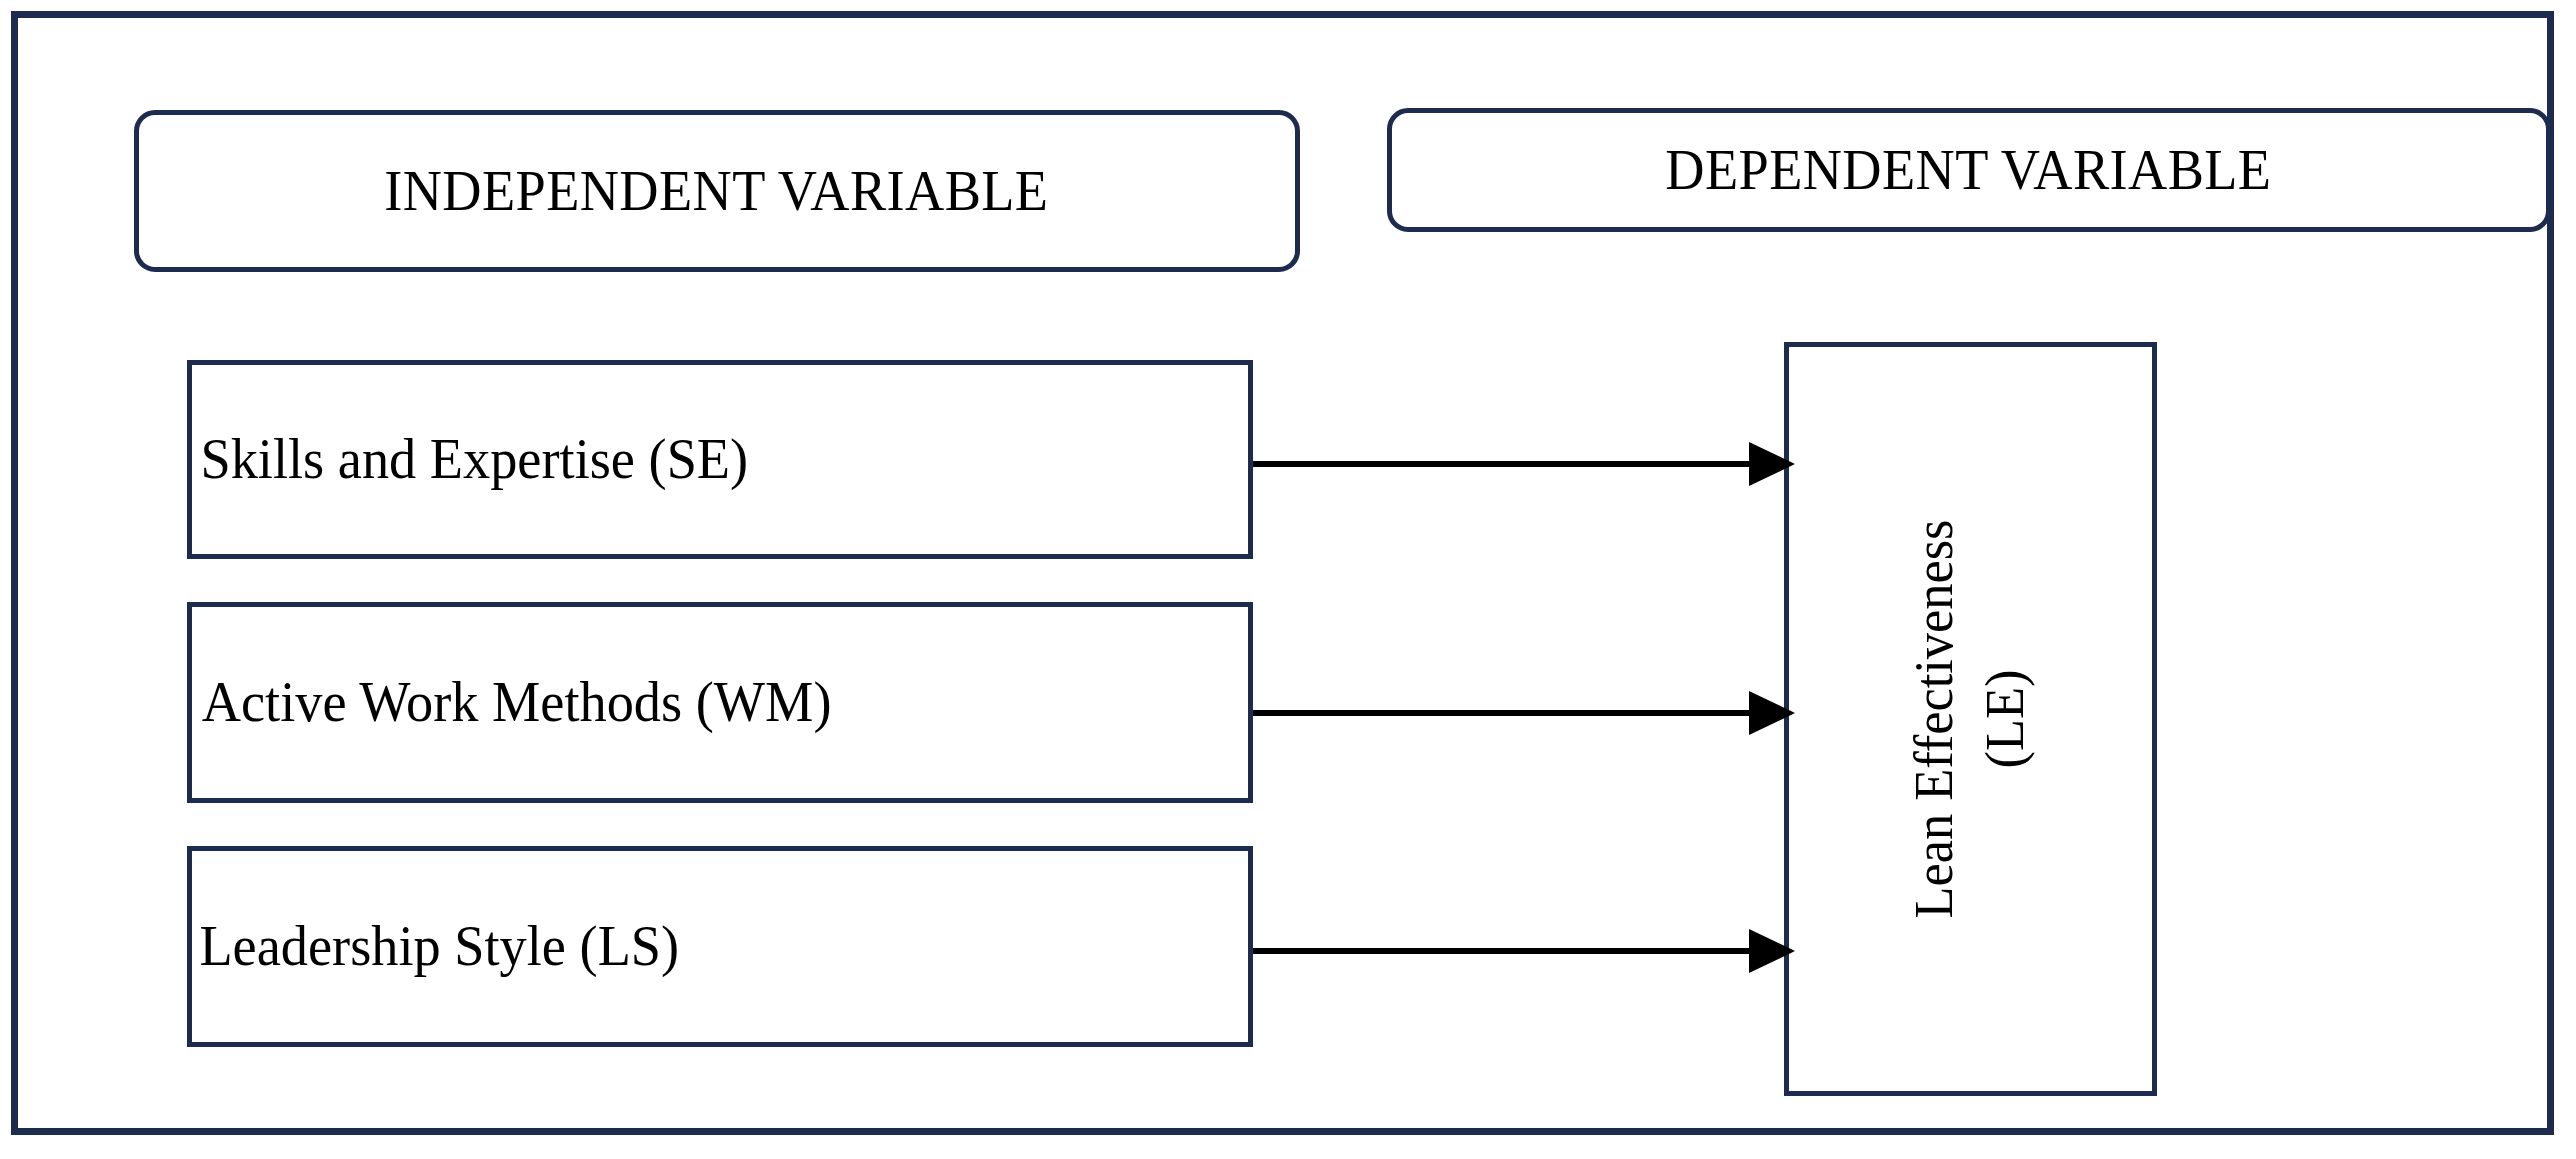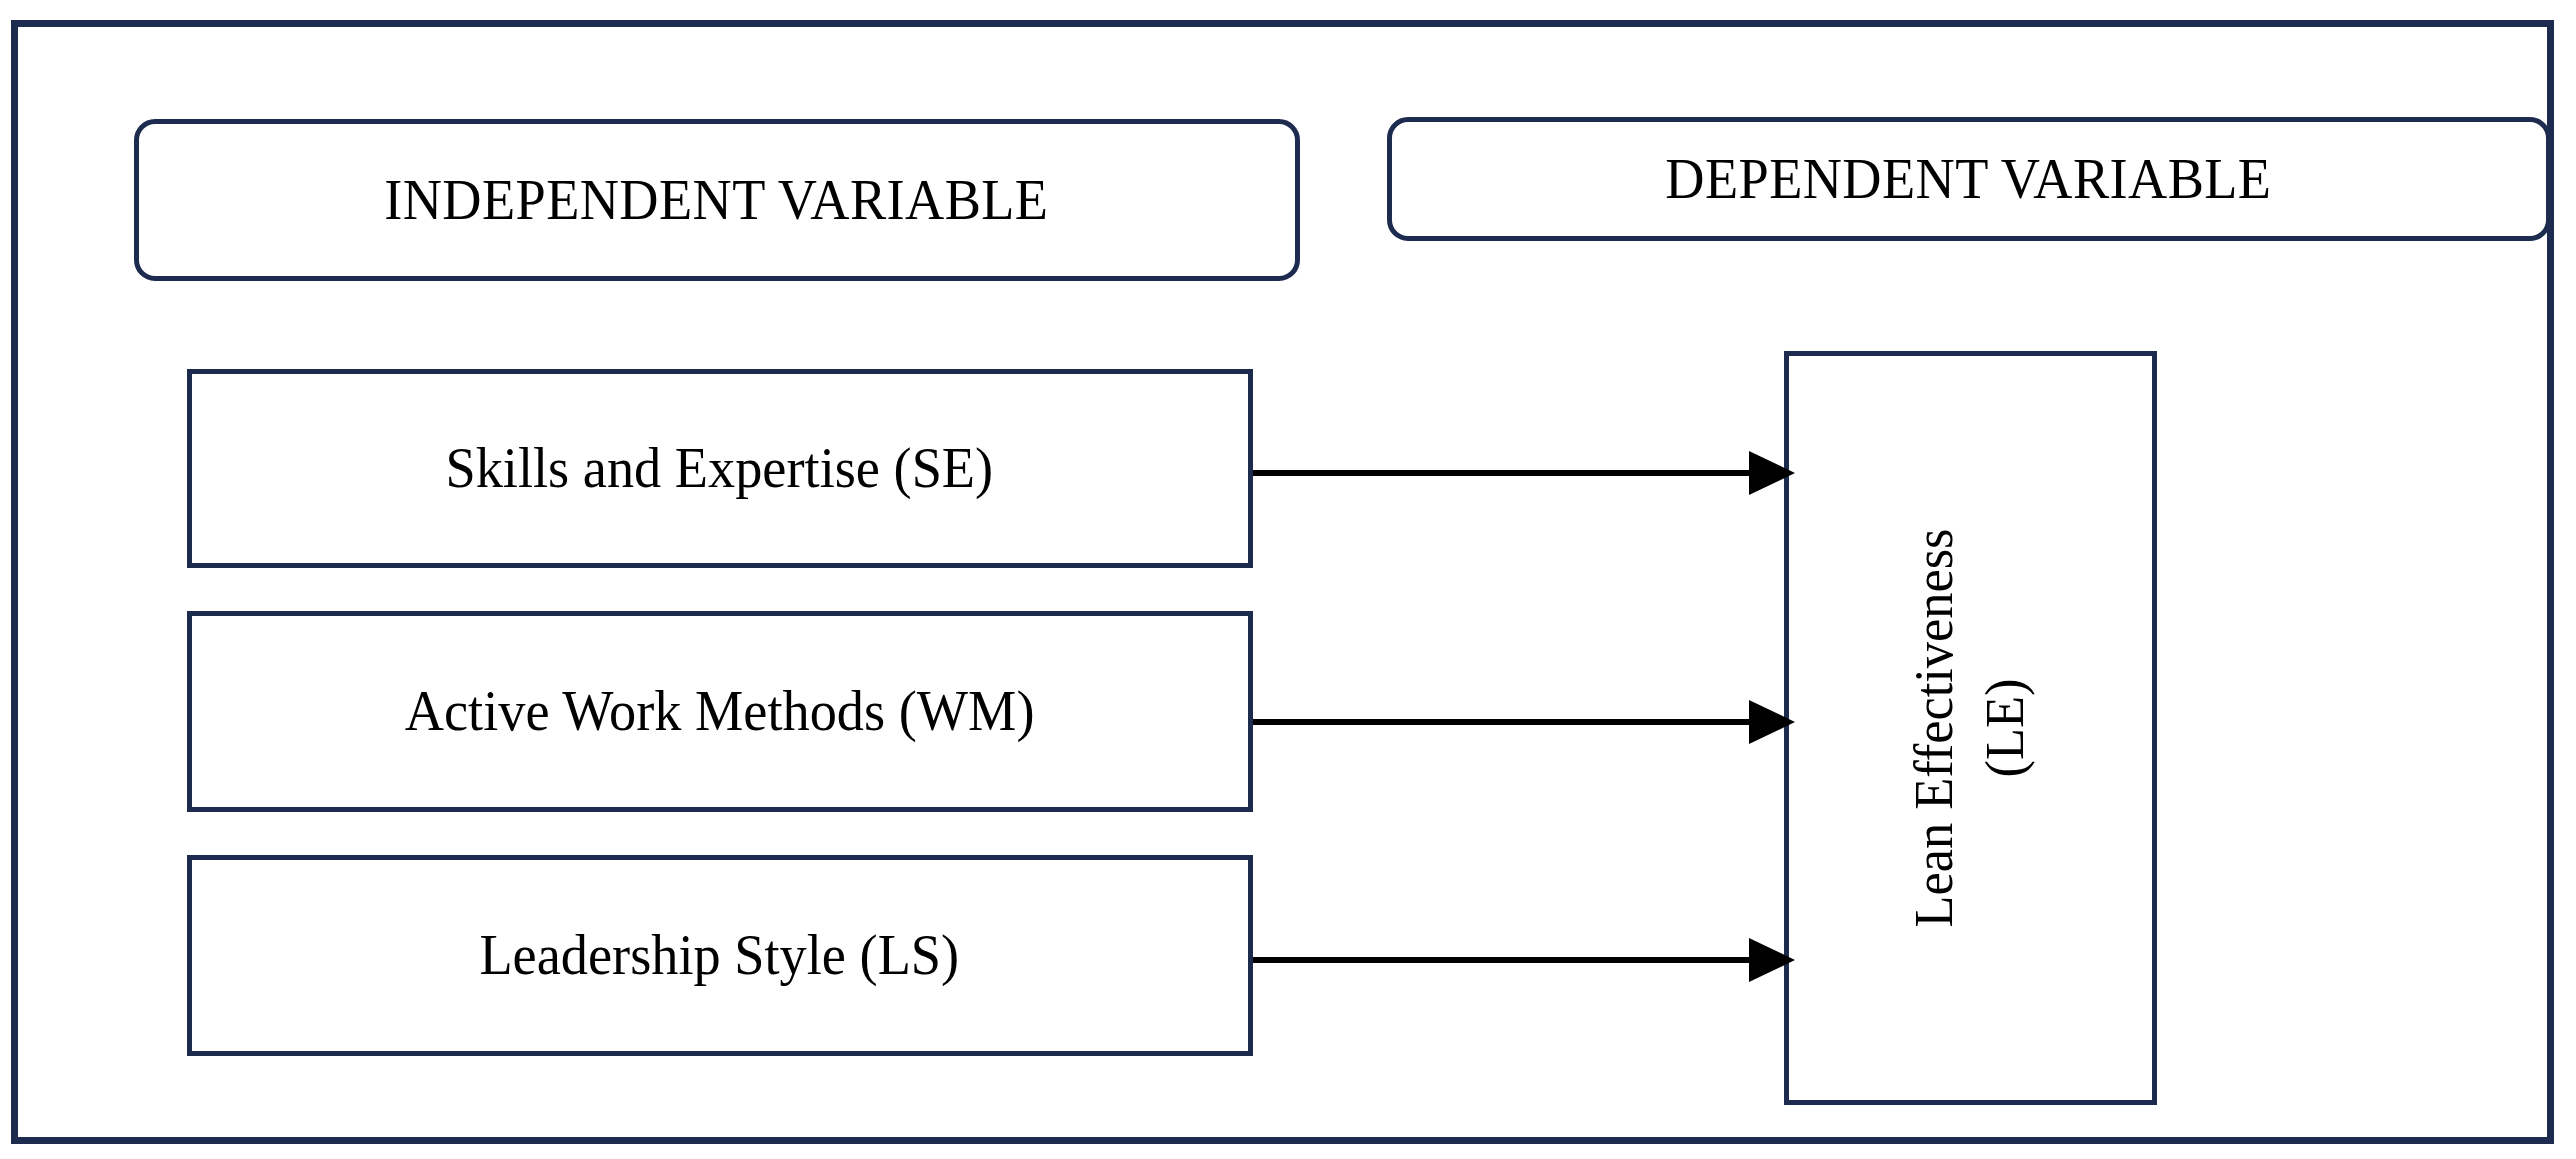--- a/index.html
+++ b/index.html
@@ -24,21 +24,20 @@
   
   .outer-frame {
     position: absolute;
     left: 10.6px;
     top: 10.6px;
     width: 2543px;
     height: 1124px;
     border: 7.4px solid #1c2b4e;
     box-sizing: border-box;
     background: #ffffff;
-    margin-top: 9px;
   }
 
   
   .header-box {
     position: absolute;
     border: 5.7px solid #1c2b4e;
     border-radius: 21px;
     box-sizing: border-box;
     background: #ffffff;
     display: flex;
@@ -71,21 +70,20 @@
   
   .iv-box {
     position: absolute;
     left: 169px;
     width: 1066px;
     border: 5.7px solid #1c2b4e;
     box-sizing: border-box;
     background: #ffffff;
     display: flex;
     align-items: center;
-    justify-content: center;
     overflow: hidden;
   }
   .iv-box .iv-label {
     font-size: 56px;
     line-height: 1;
     color: #000000;
     white-space: nowrap;
     transform: scaleX(0.97);
   }
   #iv-box-0 { top: 342px; height: 199px; }

